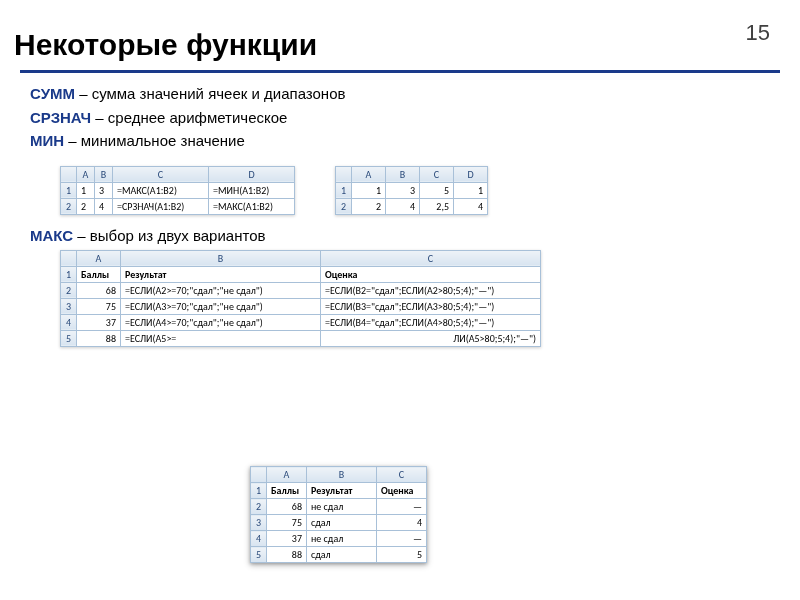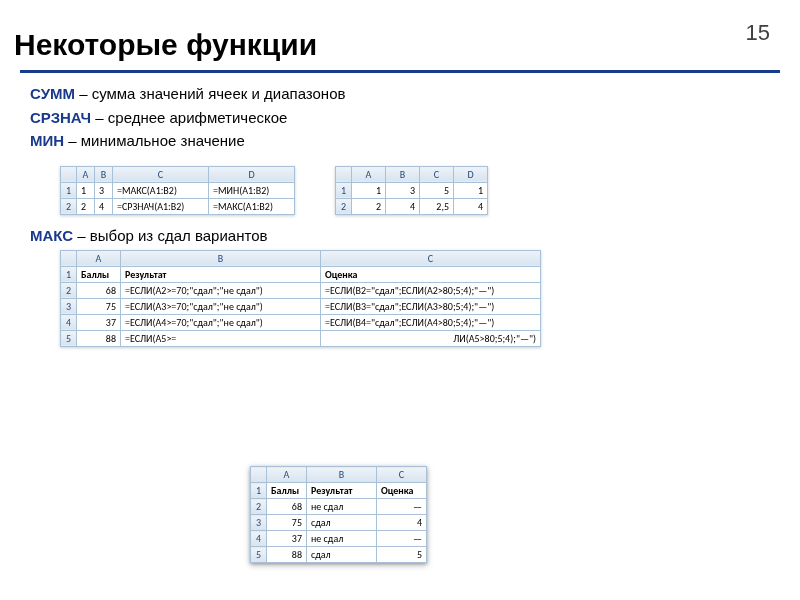--- a/index.html
+++ b/index.html
@@ -169,21 +169,21 @@
       <td class="cell num">2</td>
       <td class="cell num">4</td>
       <td class="cell num">2,5</td>
       <td class="cell num">4</td>
     </tr>
   </tbody>
     </table>
 </div>
 
 <div class="subheading">
-  <span class="func-name">МАКС</span><span> – выбор из сдал вариантов</span>
+  <span class="func-name">МАКС</span><span> – выбор из двух вариантов</span>
 </div>
 
 <div class="wide-table-wrap">
   <table class="excel-table wide">
     <tbody>
         <tr>
       <th class="corner"></th>
       <th class="col-header" style="min-width:44px">A</th>
       <th class="col-header b">B</th>
       <th class="col-header c">C</th>

